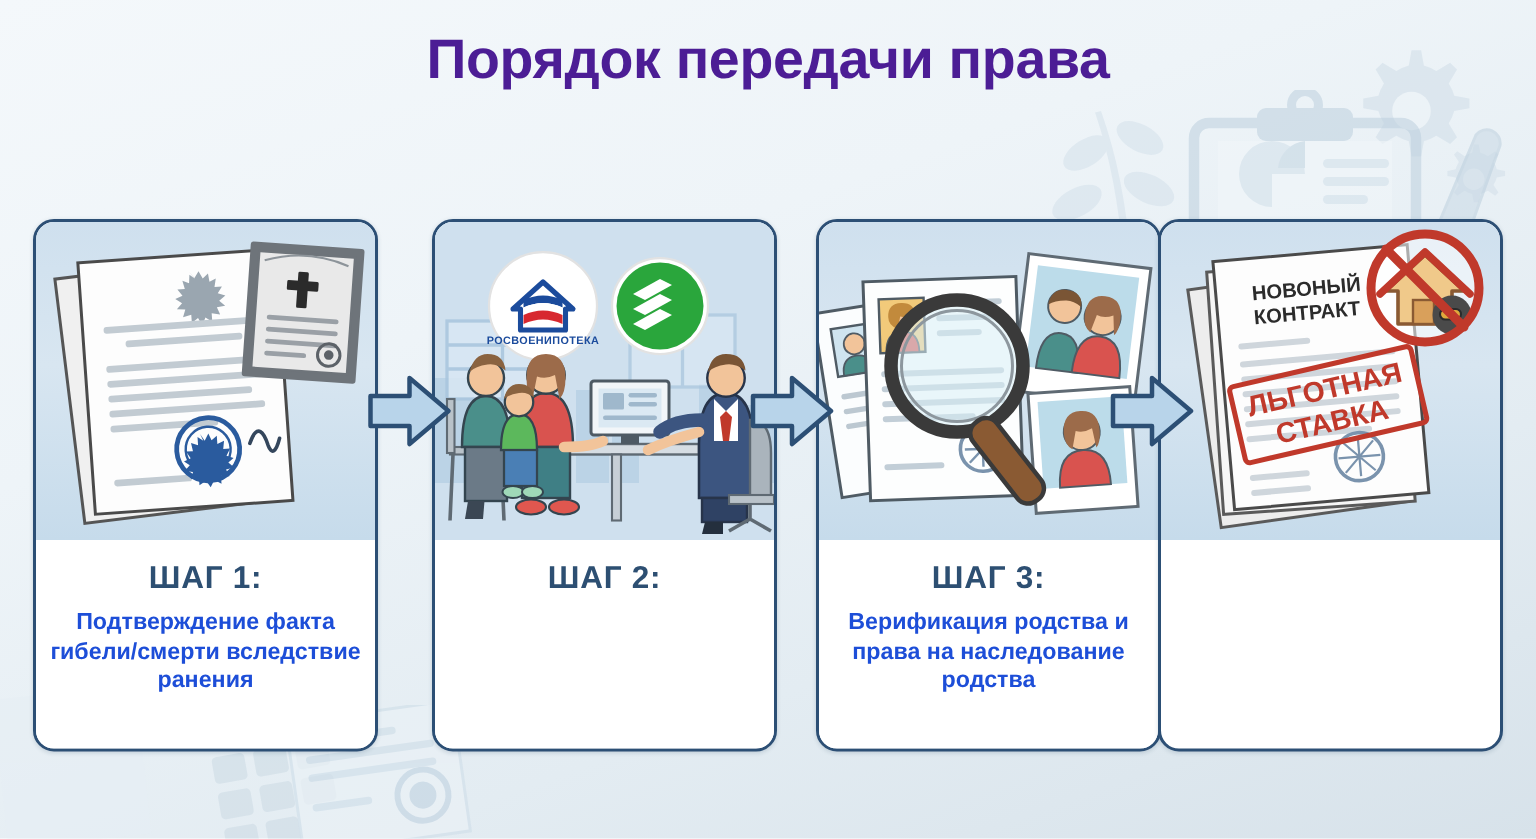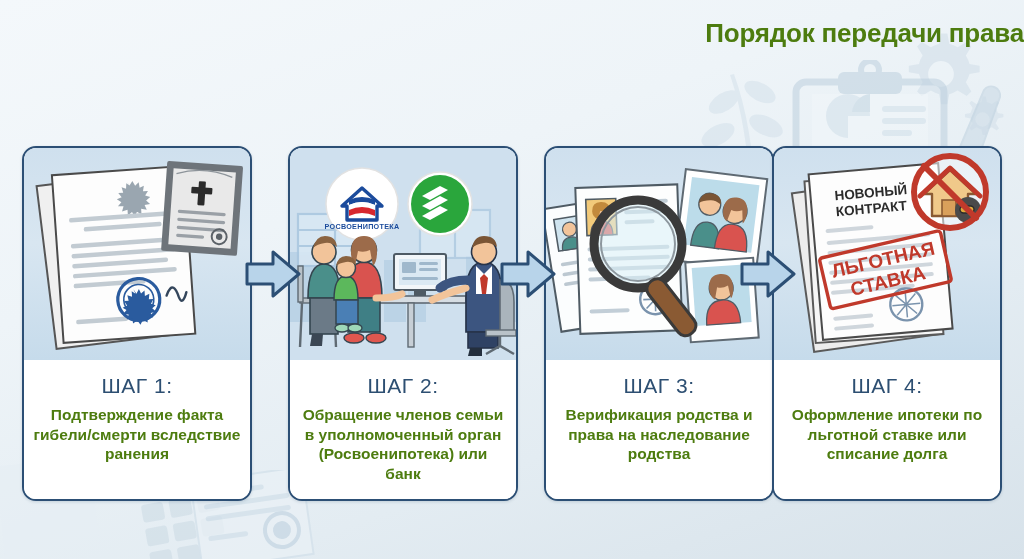--- a/index.html
+++ b/index.html
@@ -10,22 +10,22 @@
     position:relative;
   }
 
   
   .bg-layer { position:absolute; inset:0; overflow:hidden; pointer-events:none; }
   .wm { position:absolute; opacity:.5; }
 
   
   .title {
     position:absolute; top:18px; left:0; width:100%;
-    text-align:right; color:#4d7c0f;
-    font-size:26px; font-weight:bold; line-height:1.18;
+    text-align:center; color:#4c1d95;
+    font-size:37px; font-weight:bold; line-height:1.18;
     letter-spacing:-.2px;
   }
   .title .l { display:block; }
 
   
   .steps { position:absolute; top:146px; left:0; width:1024px; height:360px; }
 
   .card {
     position:absolute; top:0; width:230px; height:355px;
     border:2px solid #2c4f75; border-radius:14px;
@@ -40,25 +40,25 @@
   .illus {
     position:absolute; top:0; left:0; right:0; height:212px;
     background:linear-gradient(180deg,#cfe0ee 0%,#d8e6f1 45%,#c6dbeb 100%);
     overflow:hidden;
   }
   .caption {
     position:absolute; left:0; right:0; top:212px; bottom:0;
     background:#fff; padding:14px 9px 8px; text-align:center;
   }
   .step-head {
-    color:#2d4f72; font-size:21px; font-weight:normal; letter-spacing:.5px;
+    color:#2d4f72; font-size:21px; font-weight:bold; letter-spacing:.5px;
     margin-bottom:7px;
   }
   .step-text {
-    color:#4d7c0f; font-size:15.5px; font-weight:bold; line-height:1.26;
+    color:#1d4ed8; font-size:15.5px; font-weight:bold; line-height:1.26;
   }
 
   
   .arrow { position:absolute; top:100px; width:56px; height:56px; z-index:6; }
   .arrow.a1 { left:245px; }
   .arrow.a2 { left:500px; }
   .arrow.a3 { left:740px; }
 </style>
 </head>
 <body>
@@ -313,21 +313,20 @@
           <path d="M180 200 l-2 8 h14 l0-8Z" fill="#242f3d"></path>
 
           <path d="M210 132 q14 0 14 22 l0 30 -14 0Z" fill="#aab4bc" stroke="#5f6a73" stroke-width="1.6"></path>
           <rect x="196" y="182" width="30" height="6" fill="#b9c2c9" stroke="#5f6a73" stroke-width="1.4"></rect>
           <path d="M210 188 l0 10 M196 206 l14-8 l14 8" stroke="#5f6a73" stroke-width="2.4" fill="none"></path>
         </g>
       </svg>
     </div>
     <div class="caption">
       <div class="step-head">ШАГ 2:</div>
-      <div class="step-text">Обращение членов семьи в уполномоченный орган (Росвоенипотека) или банк</div>
     </div>
   </div>
 
   <div class="card c3">
     <div class="illus">
       <svg width="226" height="212" viewBox="0 0 226 212">
 
         <g transform="rotate(-9 60 120)">
           <rect x="6" y="52" width="86" height="124" fill="#fbfdfe" stroke="#4f5b64" stroke-width="2"></rect>
           <rect x="16" y="64" width="28" height="32" fill="#cfe4ef" stroke="#4f5b64" stroke-width="1.6"></rect>
@@ -443,24 +442,20 @@
             <path d="M-30 4 L0 -24 L30 4" fill="none" stroke="#c0392b" stroke-width="5" stroke-linecap="round" stroke-linejoin="round"></path>
             <rect x="-8" y="8" width="14" height="16" fill="#d9a05b" stroke="#8a5a33" stroke-width="1.6"></rect>
             <circle cx="18" cy="18" r="13" fill="#4a4a4a"></circle>
             <rect x="10" y="14" width="14" height="7" rx="3.5" fill="#e0a93c" stroke="#2b2b2b" stroke-width="1.4"></rect>
           </g>
           <circle cx="176" cy="44" r="36" fill="none" stroke="#c0392b" stroke-width="6"></circle>
           <line x1="150" y1="18" x2="202" y2="70" stroke="#c0392b" stroke-width="6" stroke-linecap="round"></line>
         </g>
       </svg>
     </div>
-    <div class="caption">
-      <div class="step-head">ШАГ 4:</div>
-      <div class="step-text">Оформление ипотеки по льготной ставке или списание долга</div>
-    </div>
   </div>
 
   <svg class="arrow a1" viewBox="0 0 56 56">
     <path d="M2 18 L28 18 L28 6 L54 28 L28 50 L28 38 L2 38Z" fill="#b8d4ea" stroke="#2c4f75" stroke-width="3" stroke-linejoin="round"></path>
   </svg>
   <svg class="arrow a2" viewBox="0 0 56 56">
     <path d="M2 18 L28 18 L28 6 L54 28 L28 50 L28 38 L2 38Z" fill="#b8d4ea" stroke="#2c4f75" stroke-width="3" stroke-linejoin="round"></path>
   </svg>
   <svg class="arrow a3" viewBox="0 0 56 56">
     <path d="M2 18 L28 18 L28 6 L54 28 L28 50 L28 38 L2 38Z" fill="#b8d4ea" stroke="#2c4f75" stroke-width="3" stroke-linejoin="round"></path>

